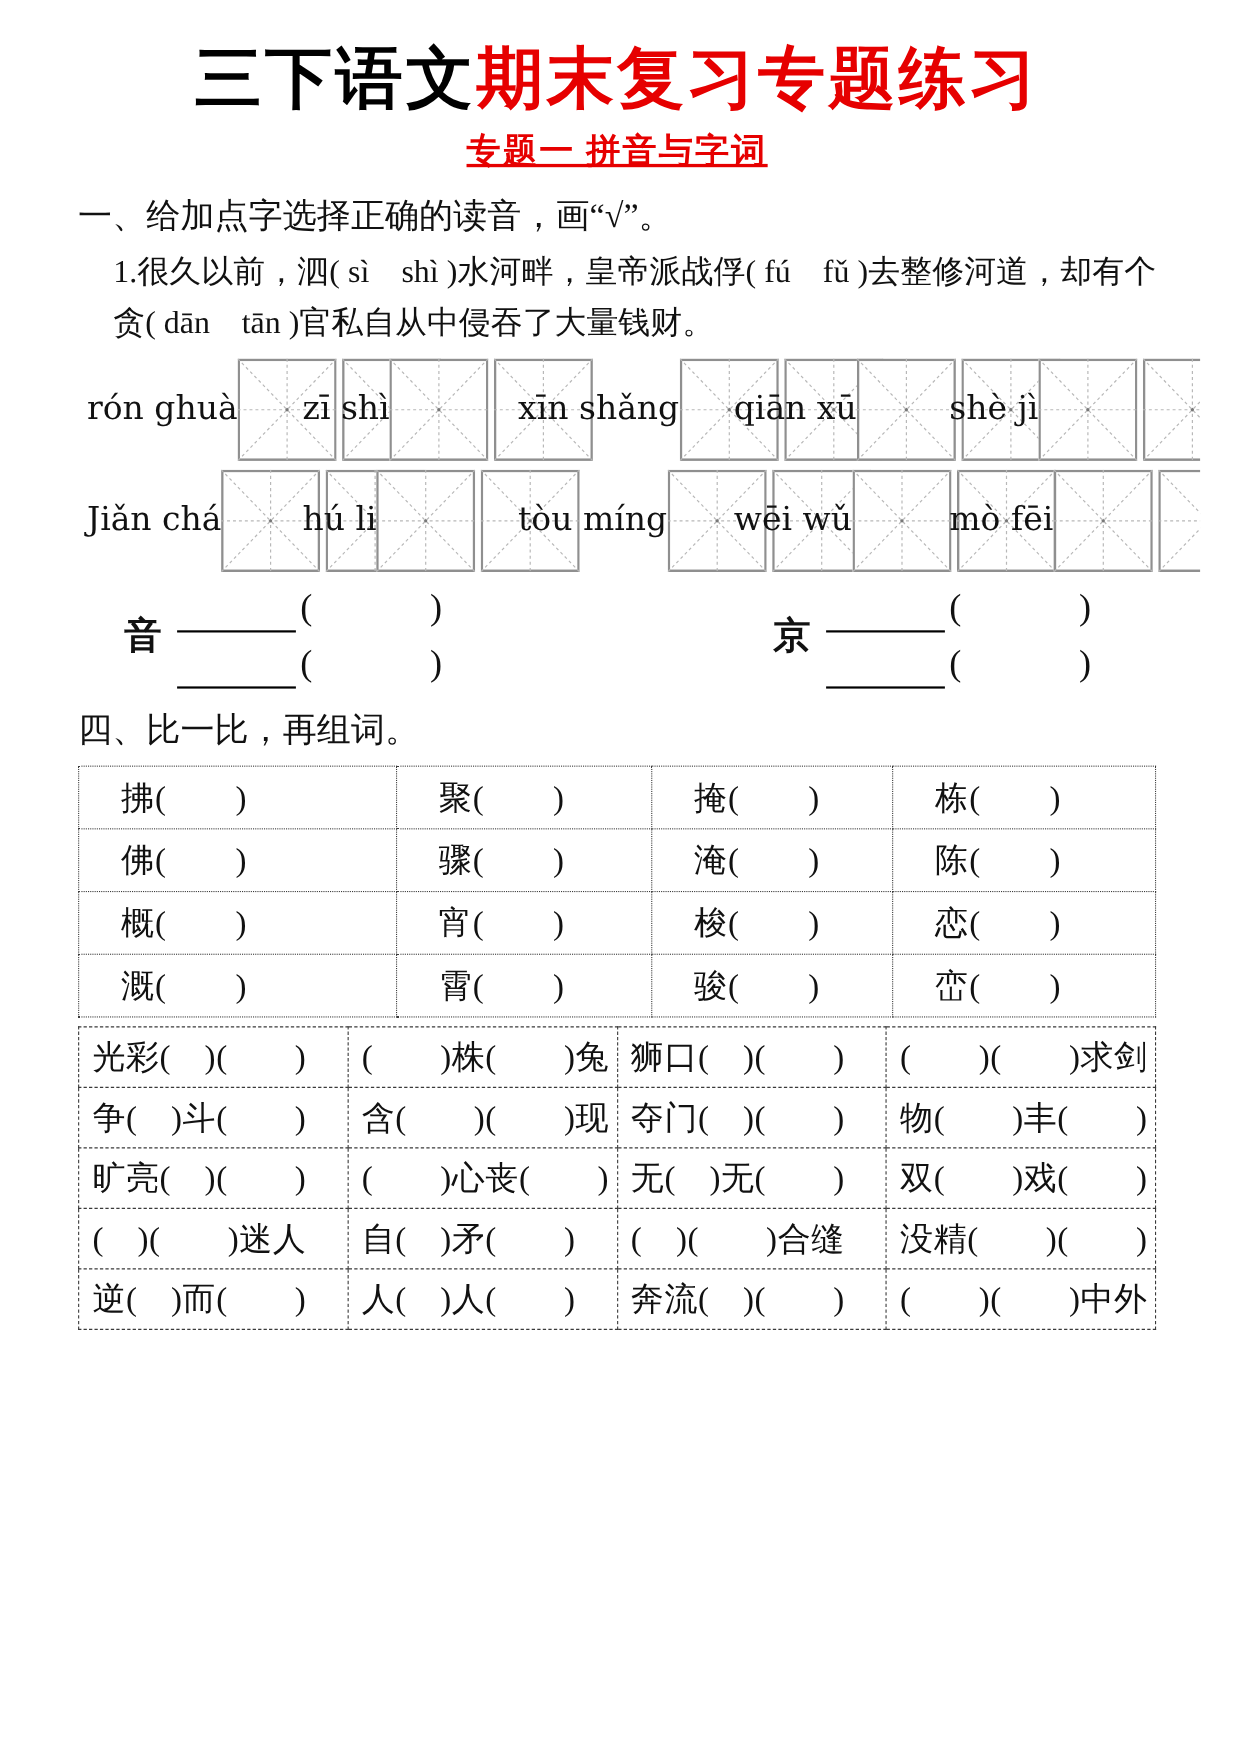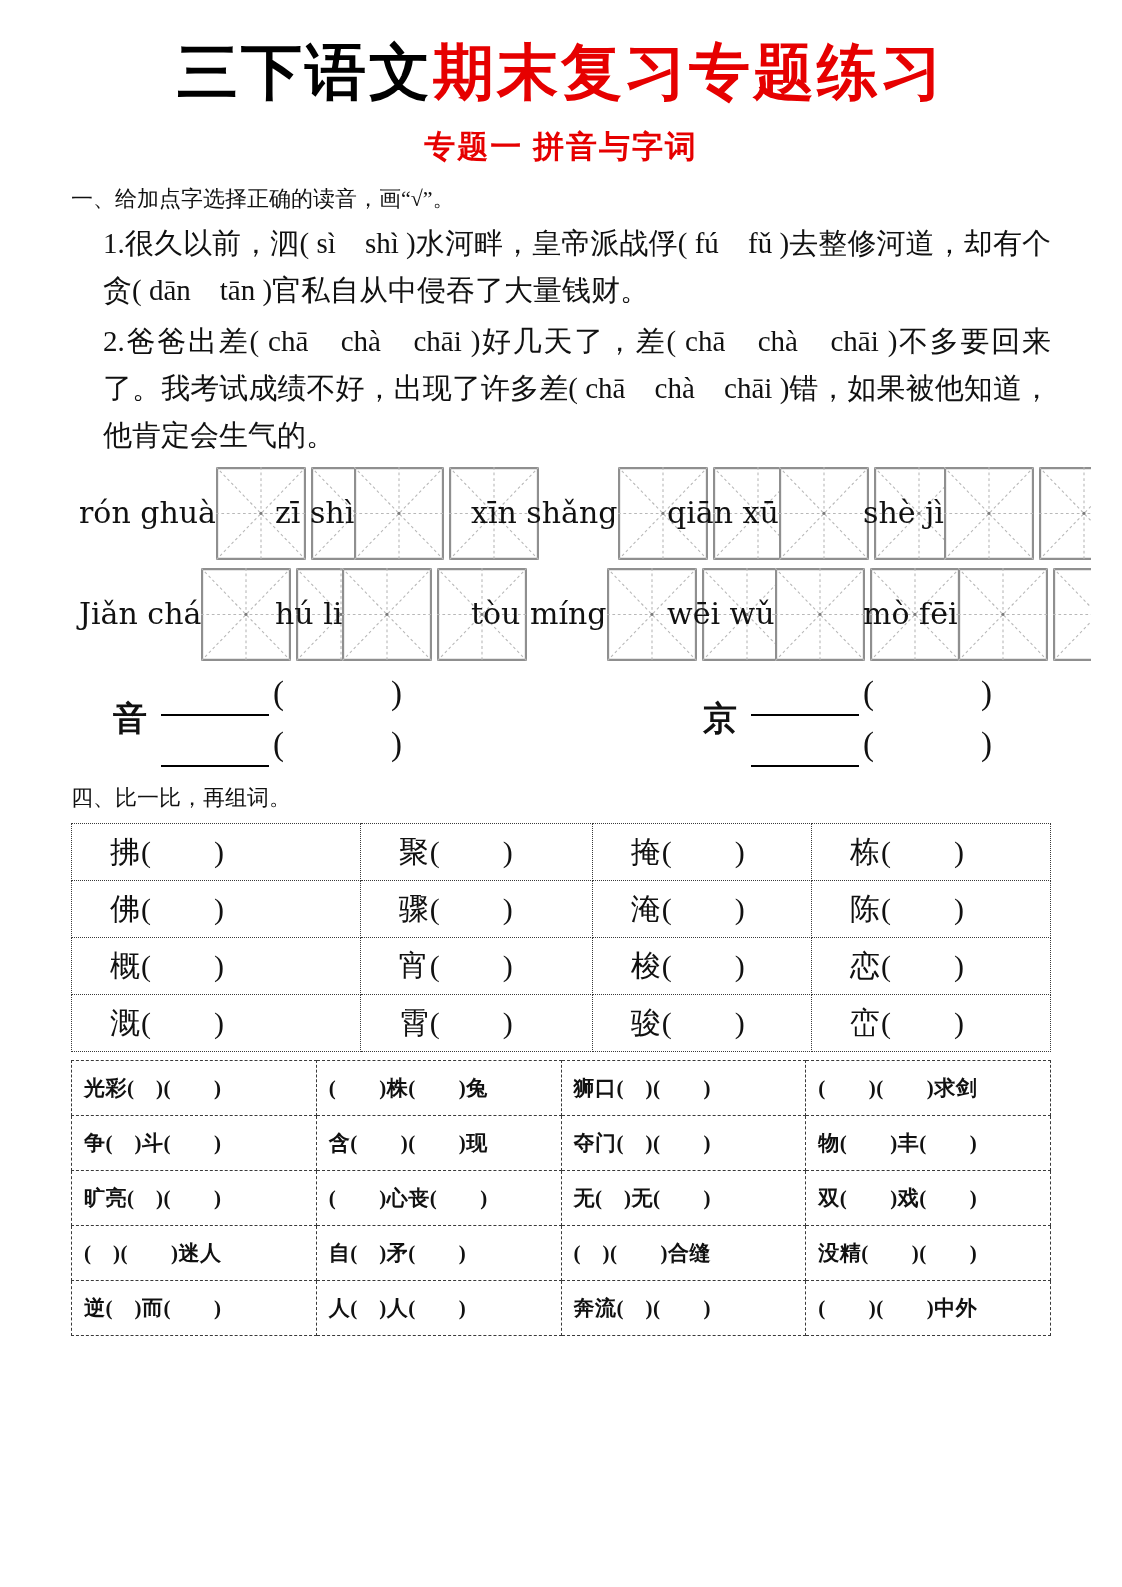--- a/index.html
+++ b/index.html
@@ -6,23 +6,23 @@
   html,body { background:#ffffff; }
   .page {
     width:1060px; height:1587px; margin:0 auto; background:#fff;
     font-family:"Liberation Serif","DejaVu Serif",serif;
     color:#111; overflow:hidden; padding:26px 40px 0 40px;
   }
   
   .title { text-align:center; font-size:61px; font-weight:900; letter-spacing:3px; line-height:1.15; margin-top:12px; }
   .title .t-black { color:#000; }
   .title .t-red   { color:#e60000; }
-  .subtitle { text-align:center; font-size:31px; font-weight:bold; color:#e60000; margin-top:18px; letter-spacing:2px; }
+  .subtitle { text-align:center; font-size:31px; font-weight:bold; color:#e60000; margin-top:8px; letter-spacing:2px;text-decoration:underline; }
   
-  .sec-heading { font-size:22px; line-height:1.55; margin-top:14px; }
+  .sec-heading { font-size:31px; line-height:1.55; margin-top:14px; }
   .q-item { font-size:29px; line-height:1.62; text-align:justify; margin-top:4px;margin-left:32px; }
   
   .py-row { display:flex; justify-content:space-between; margin-top:8px; padding:0 8px; }
   .py-group { display:flex; align-items:center; width:196px; }
   .py-label { font-size:30px; font-family:"DejaVu Serif",serif; white-space:nowrap; margin-bottom:3px; }
   .box-pair { display:flex; gap:5px; }
   .tzg { width:90px; height:93px; background:#fff; }
   .tzg svg { display:block; }
   
   .affix-wrap { display:flex; margin-top:10px; }
@@ -36,38 +36,37 @@
   
   table { border-collapse:collapse; width:100%; table-layout:fixed; }
   .t4 { margin-top:8px; }
   .t4 td {
     border:1.6px dotted #3a3a3a; font-size:30px; height:57px;
     padding-left:38px; white-space:pre; letter-spacing:1px;
   }
   .t4 col.c0 { width:29.5%; } .t4 col.c1 { width:23.7%; } .t4 col.c2 { width:22.4%; } .t4 col.c3 { width:24.4%; }
   .t5 { margin-top:8px; }
   .t5 td {
-    border:1.6px dashed #3a3a3a; font-size:21px; height:55px;
-    padding-left:12px; white-space:pre; letter-spacing:0.5px;font-weight:bold;
+    border:1.6px dashed #3a3a3a; font-size:30px; height:55px;
+    padding-left:12px; white-space:pre; letter-spacing:0.5px;
   }
   .t5 td { width:25%; }
 </style>
 </head>
 <body>
 
 <div class="page">
 
   <div class="title">
     <span class="t-black">三下语文</span><span class="t-red">期末复习专题练习</span>
   </div>
   <div class="subtitle">专题一  拼音与字词</div>
 
   <div class="sec-heading">一、给加点字选择正确的读音，画“√”。</div>
   <div class="q-item">1.很久以前，泗( sì　shì )水河畔，皇帝派战俘( fú　fǔ )去整修河道，却有个贪( dān　tān )官私自从中侵吞了大量钱财。</div>
-  <div class="q-item">2.爸爸出差( chā　chà　chāi )好几天了，差( chā　chà　chāi )不多要回来了。我考试成绩不好，出现了许多差( chā　chà　chāi )错，如果被他知道，他肯定会生气的。</div>
 
 
   <div class="py-row">
     <div class="py-group">
       <div class="py-label">rón ghuà</div>
       <div class="box-pair">
         <div class="tzg">
             <svg viewBox="0 0 100 100" width="100%" height="100%" preserveAspectRatio="none">
               <rect x="1.2" y="1.2" width="97.6" height="97.6" fill="none" stroke="#8f8f8f" stroke-width="2.4"></rect>
               <line x1="0" y1="0" x2="100" y2="100" stroke="#b8b8b8" stroke-width="1.2" stroke-dasharray="3,3"></line>

